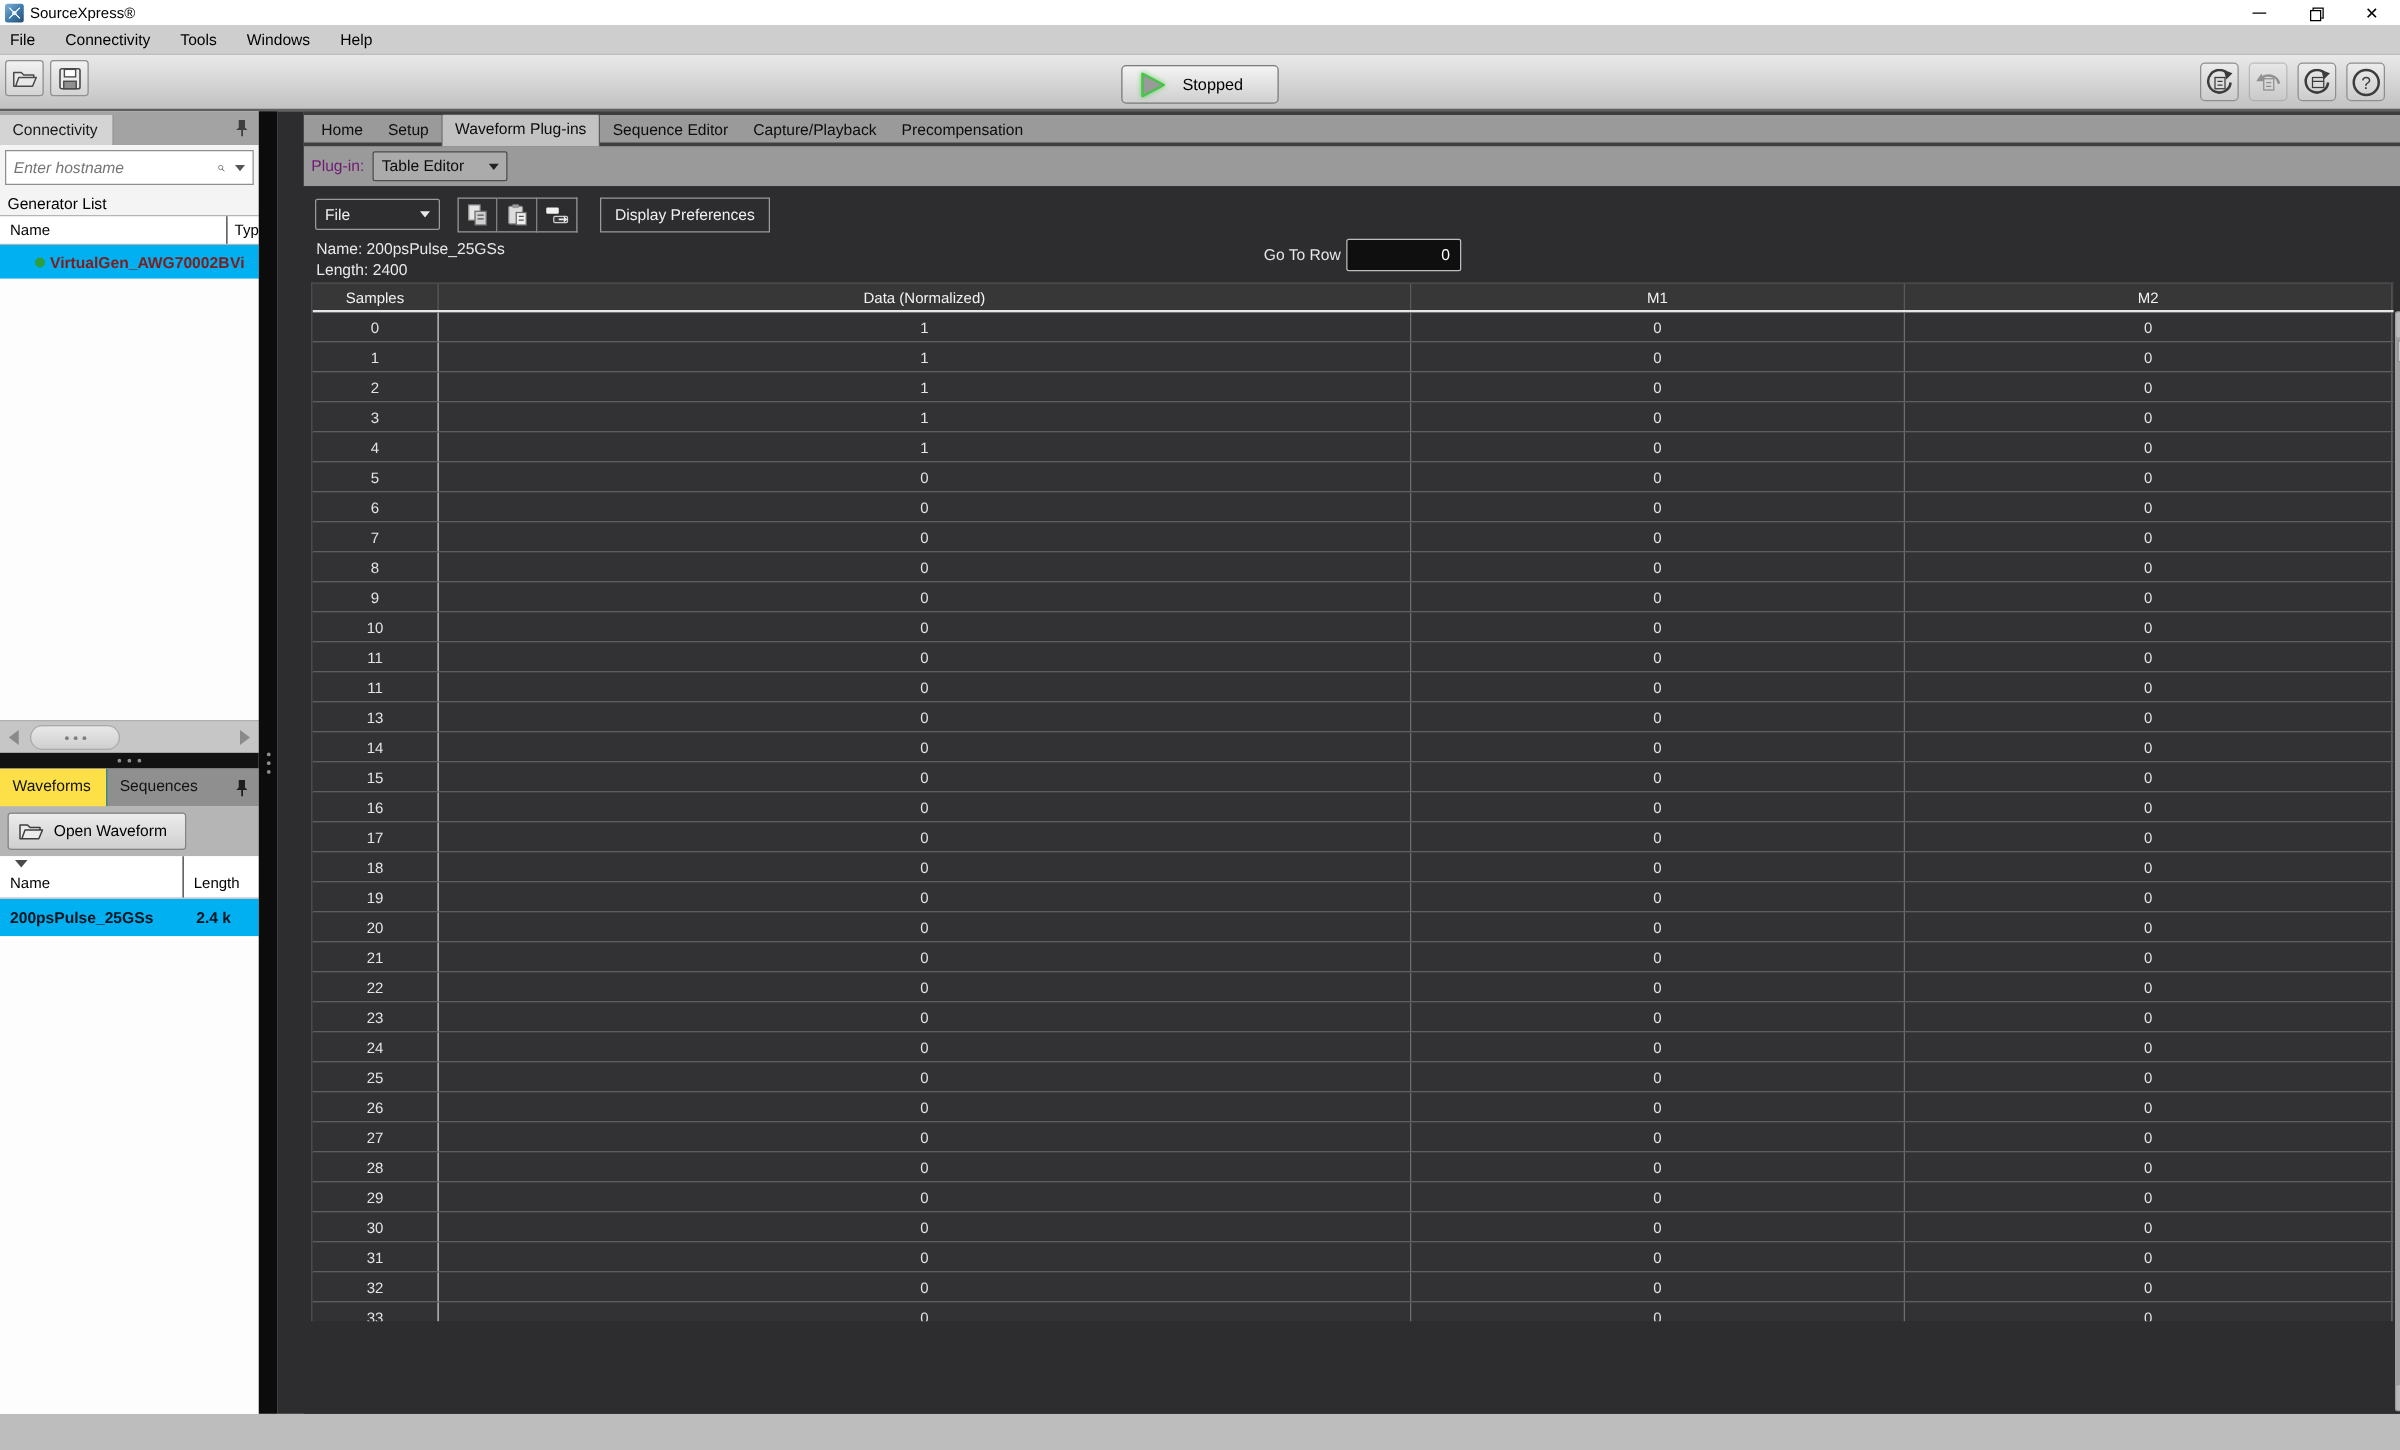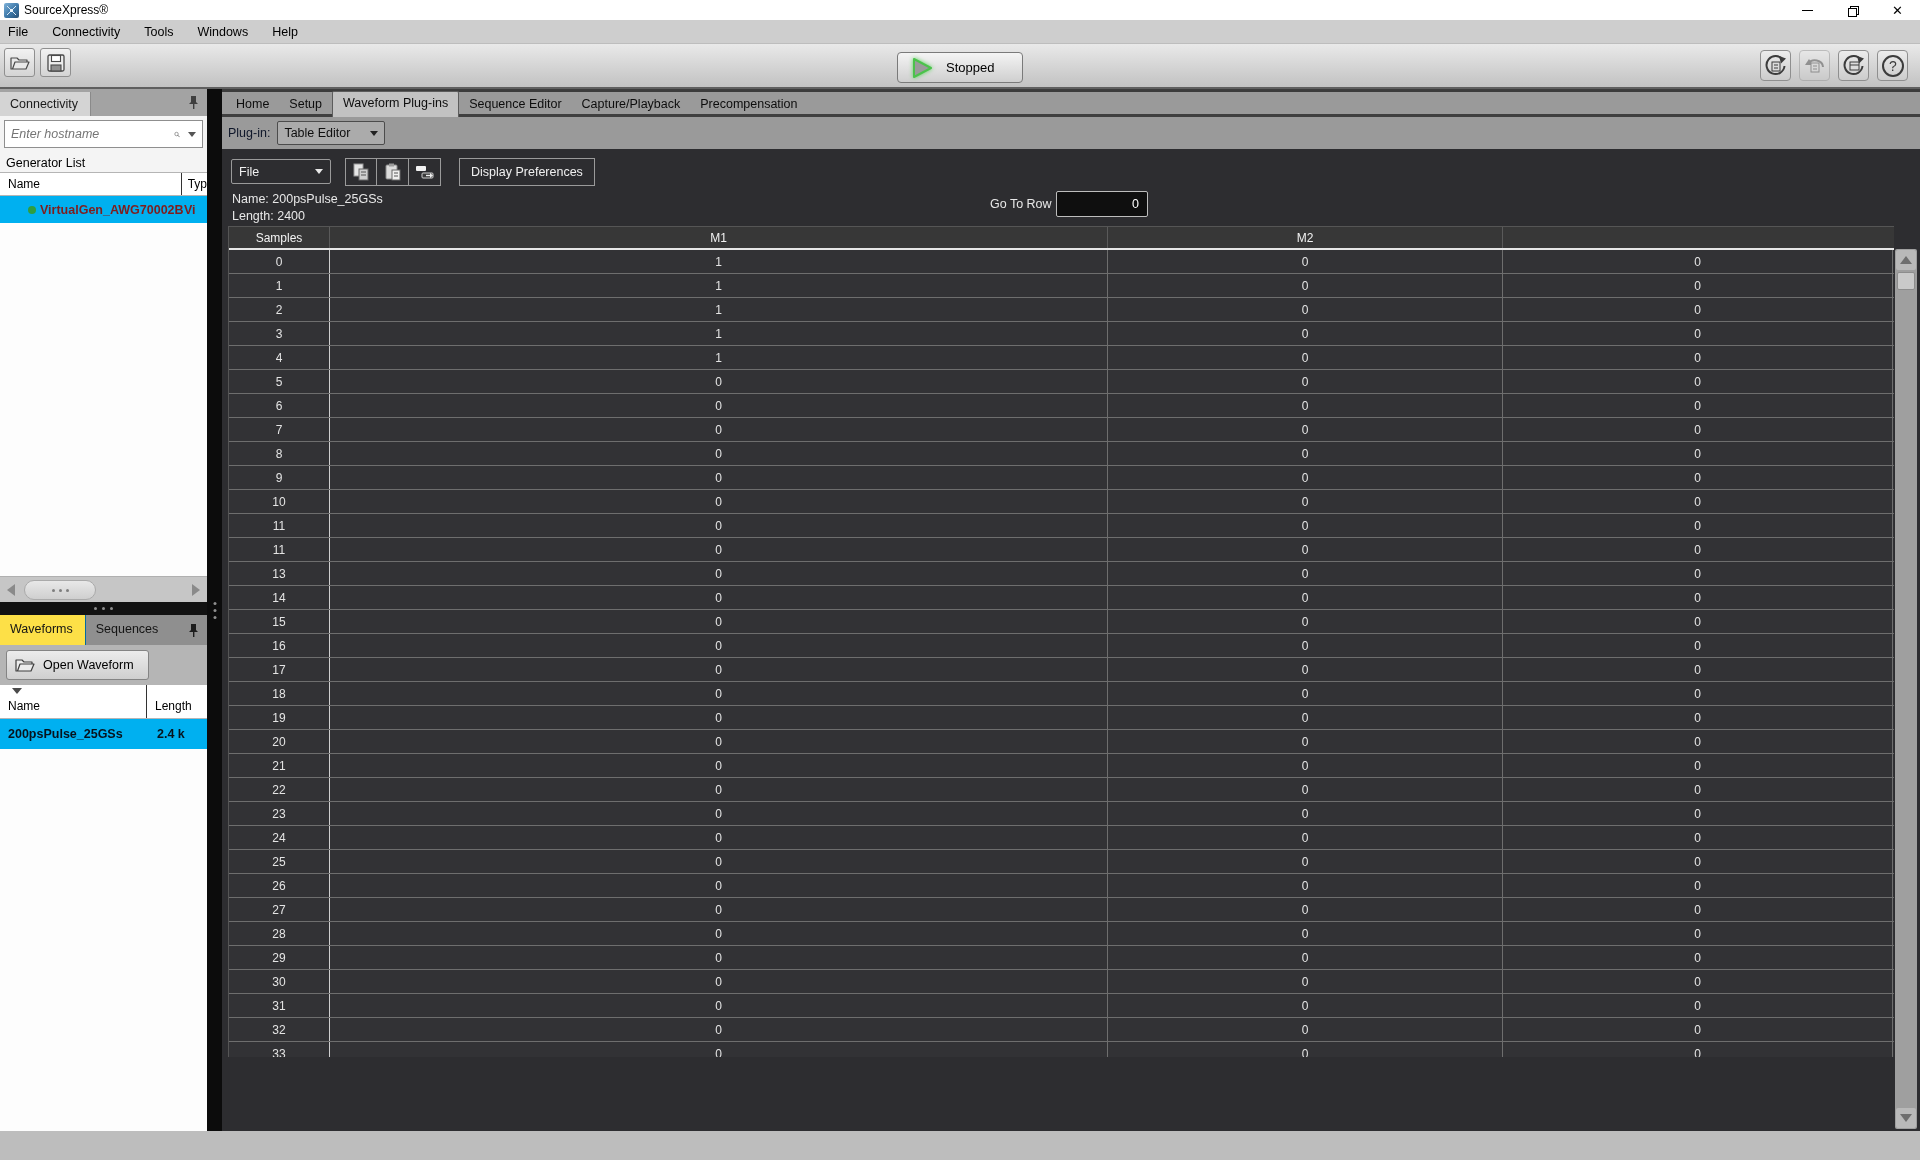--- a/index.html
+++ b/index.html
@@ -87,27 +87,27 @@
   .wave-head .c-name { width:147px; border-right:1px solid #333; padding:14px 0 0 8px; position:relative;}
   .sort-arrow { position:absolute; left:12px; top:3px; width:0; height:0;
     border-left:5px solid transparent; border-right:5px solid transparent; border-top:6px solid #4a4a4a; }
   .wave-head .c-len { padding:14px 0 0 8px; }
   .wave-row { height:30px; background:#00b0f0; display:flex; align-items:center; font-weight:bold; color:#07131d; font-size:12.5px; }
   .wave-row .wname { width:147px; padding-left:8px; }
   .wave-row .wlen { padding-left:10px; }
   .wave-fill { flex:1; background:#fdfdfd; }
 
   
-  .maincol { flex:1; display:flex; flex-direction:column; background:#2d2d30; }
+  .maincol { flex:1; display:flex; flex-direction:column; background:#2d2d30;padding-left:21px; }
   .main-tabs { height:28px; background:#9a9a9a; border-top:3px solid #3c3c3c; display:flex; align-items:flex-end;
     padding-left:4px; position:relative; box-shadow:inset 0 -3px 0 #3f3f3f; }
   .mtab { padding:4px 10px 6px 10px; font-size:12.5px; color:#0d0d0d; position:relative; }
   .mtab.active { background:#c2c2c2; border:1px solid #5c5c5c; border-bottom:none; border-radius:2px 2px 0 0; z-index:2; padding-bottom:7px;}
   .plugin-row { height:32px; background:#9a9a9a; display:flex; align-items:center; padding-left:6px; gap:7px; }
-  .plugin-label { font-size:12.5px; color:#0f172a; }
+  .plugin-label { font-size:12.5px; color:#701a75; }
   .plugin-select { width:108px; height:24px; background:#ababab; border:1px solid #4c4c4c; border-radius:2px;
     display:flex; align-items:center; padding:0 6px; font-size:12.5px; color:#0d0d0d; }
   .plugin-select .caret-down { margin-left:auto; border-top-color:#222; }
 
   .content { flex:1; position:relative; background:#2d2d30; overflow:hidden; }
   .file-select { position:absolute; left:9px; top:10px; width:100px; height:25px; background:#2d2d30;
     border:1px solid #9a9a9a; border-radius:2px; display:flex; align-items:center; padding:0 7px; color:#f0f0f0; font-size:12.5px;}
   .file-select .caret-down { margin-left:auto; border-top-color:#e8e8e8; }
   .icon-group { position:absolute; left:123px; top:9px; display:flex; }
   .dk-btn { width:32px; height:28px; background:#2d2d30; border:1px solid #9a9a9a; display:flex; align-items:center; justify-content:center; }
@@ -386,20 +386,21 @@
 
         <div class="meta-name">Name: 200psPulse_25GSs</div>
         <div class="meta-length">Length: 2400</div>
 
         <span class="goto-label">Go To Row</span>
         <input class="goto-input" value="0" style="">
 
         <div class="dtable">
           <div class="thead">
             <div>Samples</div>
+            <div>Data (Normalized)</div>
             <div>M1</div>
             <div>M2</div>
           </div>
           <div class="tbody">
               <div class="trow">
                 <div>0</div>
                 <div>1</div>
                 <div>0</div>
                 <div>0</div>
               </div>

